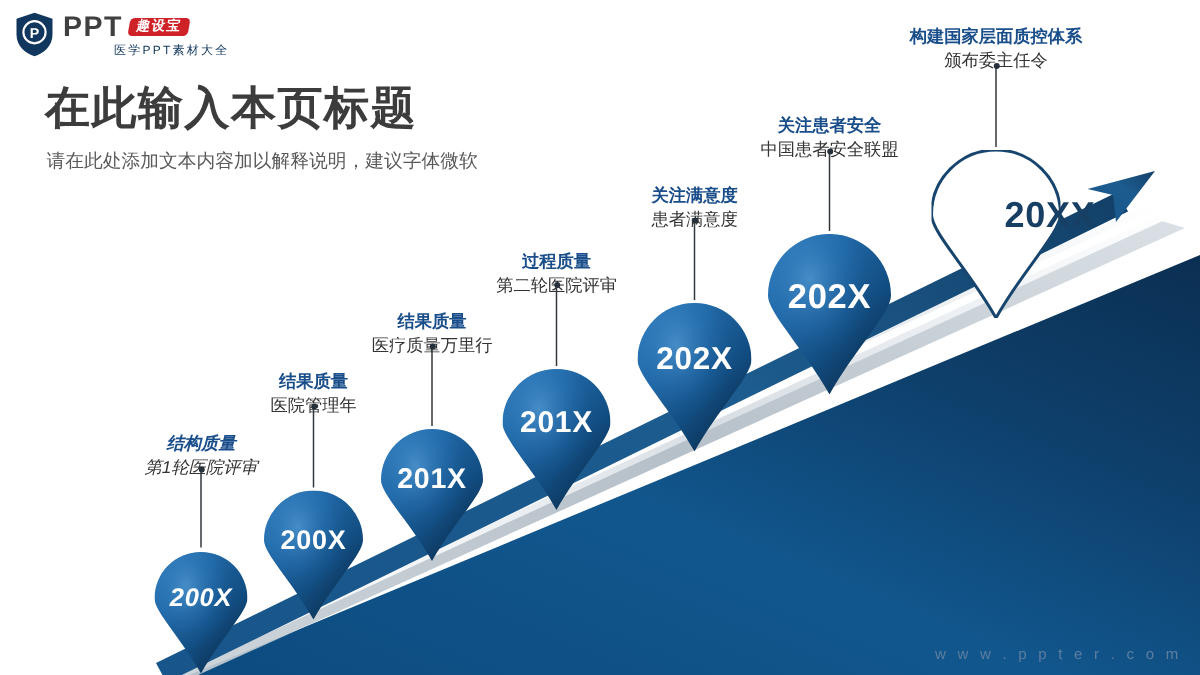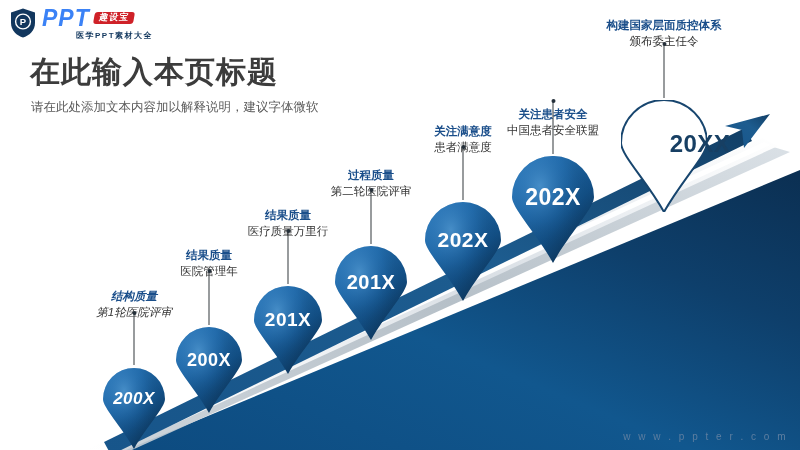--- a/index.html
+++ b/index.html
@@ -44,43 +44,42 @@
     display: flex;
     flex-direction: column;
     justify-content: center;
     line-height: 1;
   }
   .logo-row1 {
     display: flex;
     align-items: center;
   }
   .logo-ppt {
-    font-size: 23px;
+    font-size: 19px;
     font-weight: bold;
-    font-style: italic;
-    color: #3b82f6;
+    color: #404040;
     letter-spacing: 1px;
   }
   .logo-badge {
     margin-left: 4px;
     background: #cf2128;
     color: #ffffff;
     font-size: 9px;
     font-weight: bold;
     padding: 1px 5px 2px 5px;
     border-radius: 3px;
     transform: skewX(-10deg);
     letter-spacing: 1px;
   }
   .logo-sub {
     margin-top: 2px;
     font-size: 8px;
     color: #12375e;
     letter-spacing: 1.5px;
-    font-weight: bold;
+    font-weight: normal;
     padding-left: 34px;
   }
 
   
   .title {
     position: absolute;
     left: 30px;
     top: 52px;
     font-size: 30px;
     font-weight: bold;
@@ -471,21 +470,21 @@
         <stop offset="0%" stop-color="#4d94cd" stop-opacity="0.85"></stop>
         <stop offset="55%" stop-color="#2a72b3" stop-opacity="0.25"></stop>
         <stop offset="100%" stop-color="#0b2c4c" stop-opacity="0"></stop>
       </radialGradient>
     </defs>
             <path d="M 38 99 C 22.799999999999997 71.64 0 48.64 0 38 A 38 38 0 1 1 76 38 C 76 48.64 53.2 71.64 38 99 Z" fill="url(#gradPin)"></path>
             <path d="M 38 99 C 22.799999999999997 71.64 0 48.64 0 38 A 38 38 0 1 1 76 38 C 76 48.64 53.2 71.64 38 99 Z" fill="url(#gradPinHi)"></path>
           </svg><div class="pin-year" style="top: 26px; font-size: 21px;">202X</div></div>
       </div>
       <div class="pin-group" style="left: 0px; top: 0px; width: 800px; height: 450px; pointer-events: none;">
-        <div class="pin-label" style="left: 553px; top: 77px; pointer-events: auto; margin-top: 30px;">
+        <div class="pin-label" style="left: 553px; top: 77px; pointer-events: auto;">
           <div class="l1">关注患者安全</div>
           <div class="l2">中国患者安全联盟</div>
         </div>
         <div class="pin-stem" style="left: 553px; top: 101px; height: 53px;"></div>
         <div class="pin-drop" style="left: 553px; top: 156px; width: 82px; height: 107px; pointer-events: auto;"><svg viewBox="0 0 82 107" width="82" height="107">
             <defs>
       <linearGradient id="gradWedge" x1="0" y1="1" x2="1" y2="0">
         <stop offset="0%" stop-color="#0d4b80"></stop>
         <stop offset="42%" stop-color="#11578e"></stop>
         <stop offset="72%" stop-color="#0e3f6b"></stop>

